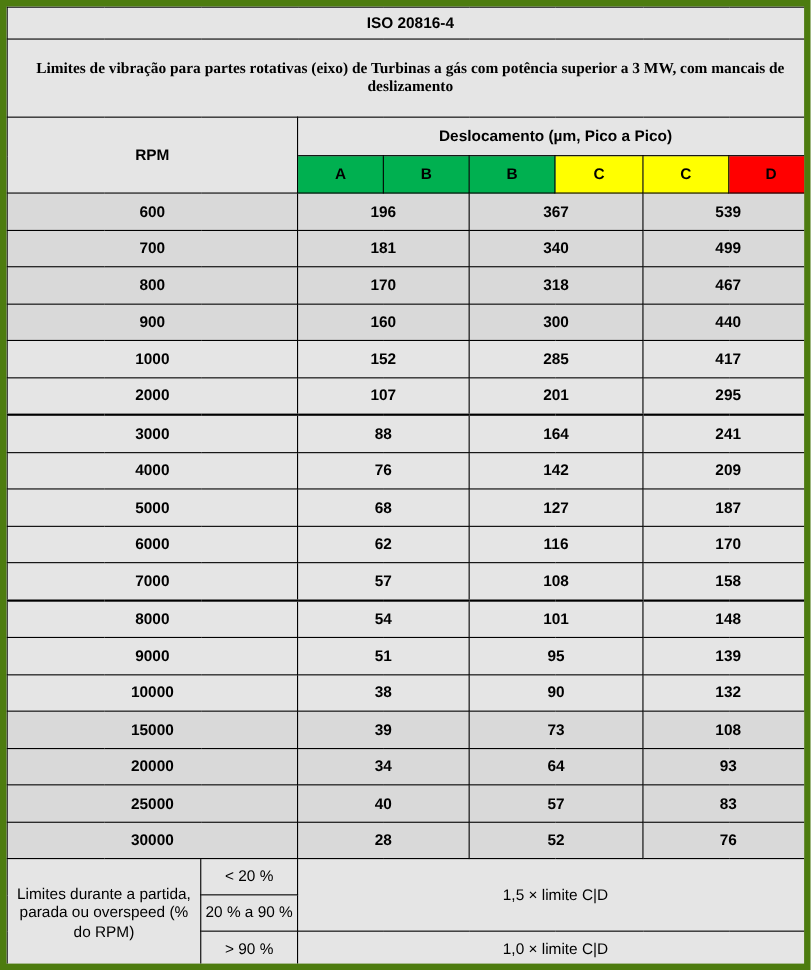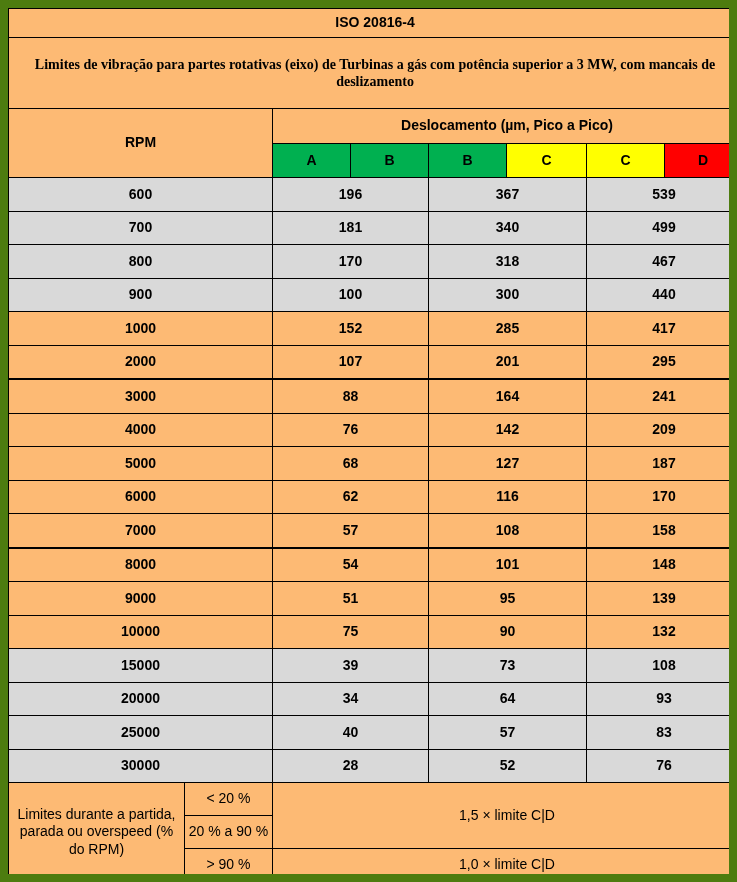--- a/index.html
+++ b/index.html
@@ -10,22 +10,22 @@
   body {
     font-family: "Liberation Sans", sans-serif;
     -webkit-font-smoothing: antialiased;
   }
 
   #sheet {
     width: 737px;
     height: 882px;
     box-sizing: border-box;
     position: relative;
-    background: #fdba74;
-    border: 8px solid #4d7c0f;
+    background: #e5e5e5;
+    border: 6px solid #4d7c0f;
     overflow: hidden;
   }
 
   table.iso {
     border-collapse: collapse;
     table-layout: fixed;
     width: 733px;
     height: 878px;
   }
   table.iso td {
@@ -170,21 +170,21 @@
           <td class="val" colspan="2">499</td>
         </tr>
         <tr class="data shaded">
           <td class="rpm" colspan="3">800</td>
           <td class="val" colspan="2">170</td>
           <td class="val" colspan="2">318</td>
           <td class="val" colspan="2">467</td>
         </tr>
         <tr class="data shaded">
           <td class="rpm" colspan="3">900</td>
-          <td class="val" colspan="2">100</td>
+          <td class="val" colspan="2">160</td>
           <td class="val" colspan="2">300</td>
           <td class="val" colspan="2">440</td>
         </tr>
         <tr class="data">
           <td class="rpm" colspan="3">1000</td>
           <td class="val" colspan="2">152</td>
           <td class="val" colspan="2">285</td>
           <td class="val" colspan="2">417</td>
         </tr>
         <tr class="data thickbottom">
@@ -230,21 +230,21 @@
           <td class="val" colspan="2">148</td>
         </tr>
         <tr class="data">
           <td class="rpm" colspan="3">9000</td>
           <td class="val" colspan="2">51</td>
           <td class="val" colspan="2">95</td>
           <td class="val" colspan="2">139</td>
         </tr>
         <tr class="data">
           <td class="rpm" colspan="3">10000</td>
-          <td class="val" colspan="2">75</td>
+          <td class="val" colspan="2">38</td>
           <td class="val" colspan="2">90</td>
           <td class="val" colspan="2">132</td>
         </tr>
         <tr class="data shaded">
           <td class="rpm" colspan="3">15000</td>
           <td class="val" colspan="2">39</td>
           <td class="val" colspan="2">73</td>
           <td class="val" colspan="2">108</td>
         </tr>
         <tr class="data shaded">

